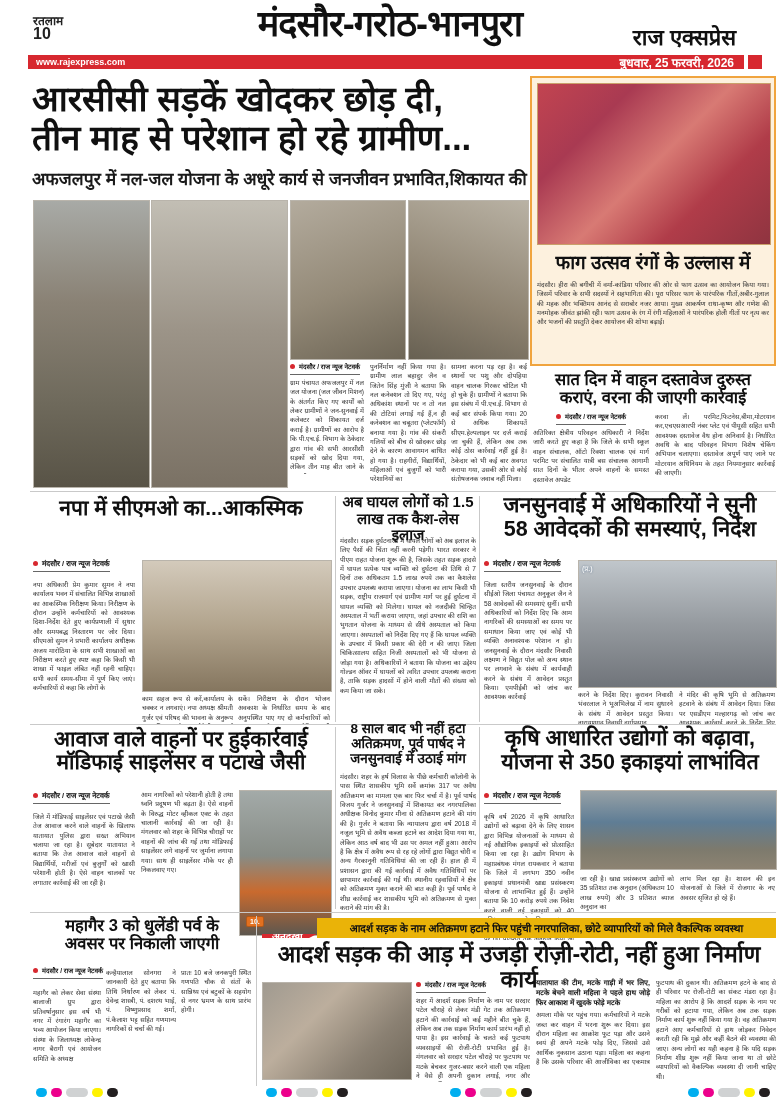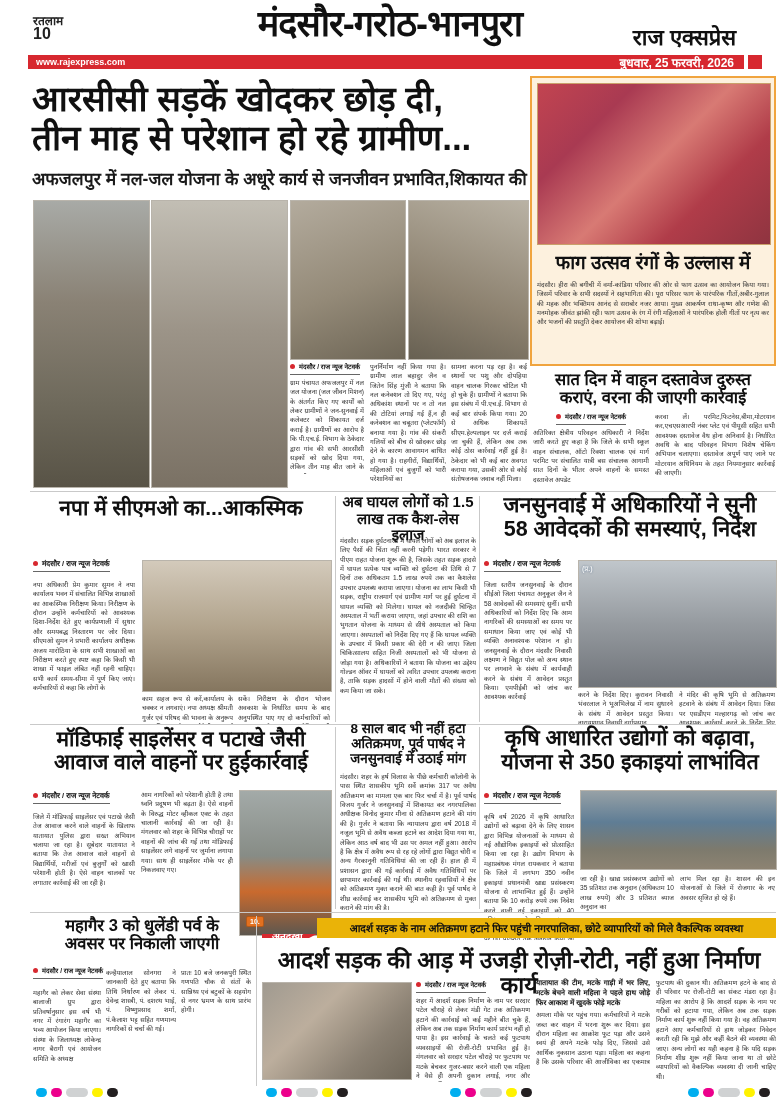--- a/index.html
+++ b/index.html
@@ -138,22 +138,22 @@
   <div class="abs body-col" style="left:484px;top:580px;width:88px;height:142px;">जिला स्तरीय जनसुनवाई के दौरान सीईओ जिला पंचायत अनुकूल जैन ने 58 आवेदकों की समस्याएं सुनीं। सभी अधिकारियों को निर्देश दिए कि आम नागरिकों की समस्याओं का समय पर समाधान किया जाए एवं कोई भी व्यक्ति अनावश्यक परेशान न हो। जनसुनवाई के दौरान मंदसौर निवासी लक्ष्मण ने विद्युत पोल को अन्य स्थान पर लगवाने के संबंध में कार्यवाही करने के संबंध में आवेदन प्रस्तुत किया। एमपीईबी को जांच कर आवश्यक कार्रवाई</div>
   <div class="ph ph-meeting" style="left:578px;top:560px;width:197px;height:126px;">
     <span class="badge">(प्र.)</span>
   </div>
   <div class="abs body-col" style="left:578px;top:690px;width:95px;height:34px;">करने के निर्देश दिए। कुरावन निवासी भंवरलाल ने भूअभिलेख में नाम सुधारने के संबंध में आवेदन प्रस्तुत किया। नारायणगढ़ निवासी दुर्गाप्रसाद</div>
   <div class="abs body-col" style="left:679px;top:690px;width:96px;height:34px;">ने मंदिर की कृषि भूमि से अतिक्रमण हटवाने के संबंध में आवेदन दिया। जिस पर एसडीएम मल्हारगढ़ को जांच कर आवश्यक कार्रवाई करने के निर्देश दिए गए।</div>
 
   <div class="hrule" style="left:30px;top:724px;width:746px;"></div>
 
   <div class="abs hl" style="left:30px;top:727px;width:302px;font-size:21px;">
+    <div>आवाज वाले वाहनों पर हुईकार्रवाई</div>
     <div>मॉडिफाई साइलेंसर व पटाखे जैसी</div>
-    <div>आवाज वाले वाहनों पर हुईकार्रवाई</div>
   </div>
   <div class="abs" style="left:33px;top:790px;">
     <div class="byline">
       <span class="dot"></span>
       <span>मंदसौर / राज न्यूज नेटवर्क</span>
     </div>
   </div>
   <div class="abs body-col" style="left:33px;top:812px;width:102px;height:122px;">जिले में मॉडिफाई साइलेंसर एवं पटाखे जैसी तेज आवाज करने वाले वाहनों के खिलाफ यातायात पुलिस द्वारा सख्त अभियान चलाया जा रहा है। सूबेदार यातायात ने बताया कि तेज आवाज वाले वाहनों से विद्यार्थियों, मरीजों एवं बुजुर्गों को खासी परेशानी होती है। ऐसे वाहन चालकों पर लगातार कार्रवाई की जा रही है।</div>
   <div class="abs body-col" style="left:141px;top:790px;width:92px;height:144px;">आम नागरिकों को परेशानी होती है तथा ध्वनि प्रदूषण भी बढ़ता है। ऐसे वाहनों के विरुद्ध मोटर व्हीकल एक्ट के तहत चालानी कार्रवाई की जा रही है। मंगलवार को शहर के विभिन्न चौराहों पर वाहनों की जांच की गई तथा मॉडिफाई साइलेंसर लगे वाहनों पर जुर्माना लगाया गया। साथ ही साइलेंसर मौके पर ही निकलवाए गए।</div>
   <div class="ph ph-bike" style="left:239px;top:790px;width:91px;height:144px;">
@@ -198,21 +198,21 @@
   </div>
   <div class="abs body-col" style="left:33px;top:988px;width:68px;height:108px;">महागैर को लेकर सेवा संस्था बालाजी ग्रुप द्वारा प्रतिवर्षानुसार इस वर्ष भी नगर में रंगारंग महागैर का भव्य आयोजन किया जाएगा। संस्था के जिलाध्यक्ष लोकेन्द्र नागर बैरागी एवं आयोजन समिति के अध्यक्ष</div>
   <div class="abs body-col" style="left:106px;top:968px;width:70px;height:128px;">कन्हैयालाल सोनगरा ने जानकारी देते हुए बताया कि तिथि निर्धारण को लेकर पं. देवेन्द्र शास्त्री, पं. दशरथ भाई, पं. विष्णुप्रसाद शर्मा, पं.कैलाश भट्ट सहित गणमान्य नागरिकों से चर्चा की गई।</div>
   <div class="abs body-col" style="left:181px;top:968px;width:70px;height:128px;">प्रातः 10 बजे जनकपुरी स्थित गणपति चौक से संतों के सान्निध्य एवं बटुकों के सहयोग से नगर भ्रमण के साथ प्रारंभ होगी।</div>
   <div class="vrule" style="left:256px;top:916px;height:170px;"></div>
 
   <div class="abs kickerbar" style="left:262px;top:918px;width:514px;">
     <div class="tag">अनदेखी</div>
     <div class="kicker">आदर्श सड़क के नाम अतिक्रमण हटाने फिर पहुंची नगरपालिका, छोटे व्यापारियों को मिले वैकल्पिक व्यवस्था</div>
   </div>
-  <div class="abs hl" style="left:262px;top:942px;width:514px;font-size:23px;margin-top:6px;">आदर्श सड़क की आड़ में उजड़ी रोज़ी-रोटी, नहीं हुआ निर्माण कार्य</div>
+  <div class="abs hl" style="left:262px;top:942px;width:514px;font-size:23px;">आदर्श सड़क की आड़ में उजड़ी रोज़ी-रोटी, नहीं हुआ निर्माण कार्य</div>
   <div class="ph ph-pots" style="left:262px;top:982px;width:148px;height:96px;"></div>
   <div class="abs" style="left:416px;top:980px;width:114px;">
     <div class="byline" style="font-size:6.6px;margin-bottom:3px;">
       <span class="dot"></span>
       <span>मंदसौर / राज न्यूज नेटवर्क</span>
     </div>
     <div class="body-col" style="height:86px;">शहर में आदर्श सड़क निर्माण के नाम पर सरदार पटेल चौराहे से लेकर मंडी गेट तक अतिक्रमण हटाने की कार्रवाई को कई महीने बीत चुके हैं, लेकिन अब तक सड़क निर्माण कार्य प्रारंभ नहीं हो पाया है। इस कार्रवाई के चलते कई फुटपाथ व्यवसाइयों की रोजी-रोटी प्रभावित हुई है। मंगलवार को सरदार पटेल चौराहे पर फुटपाथ पर मटके बेचकर गुजर-बसर करने वाली एक महिला ने वैसे ही अपनी दुकान लगाई, नगर और यातायात विभाग का</div>
   </div>
   <div class="abs" style="left:536px;top:978px;width:114px;">
     <div class="boldlead">यातायात की टीम, मटके गाड़ी में भर लिए, मटके बेचने वाली महिला ने पहले हाथ जोड़े फिर आकाश में खुदके फोड़े मटके</div>

